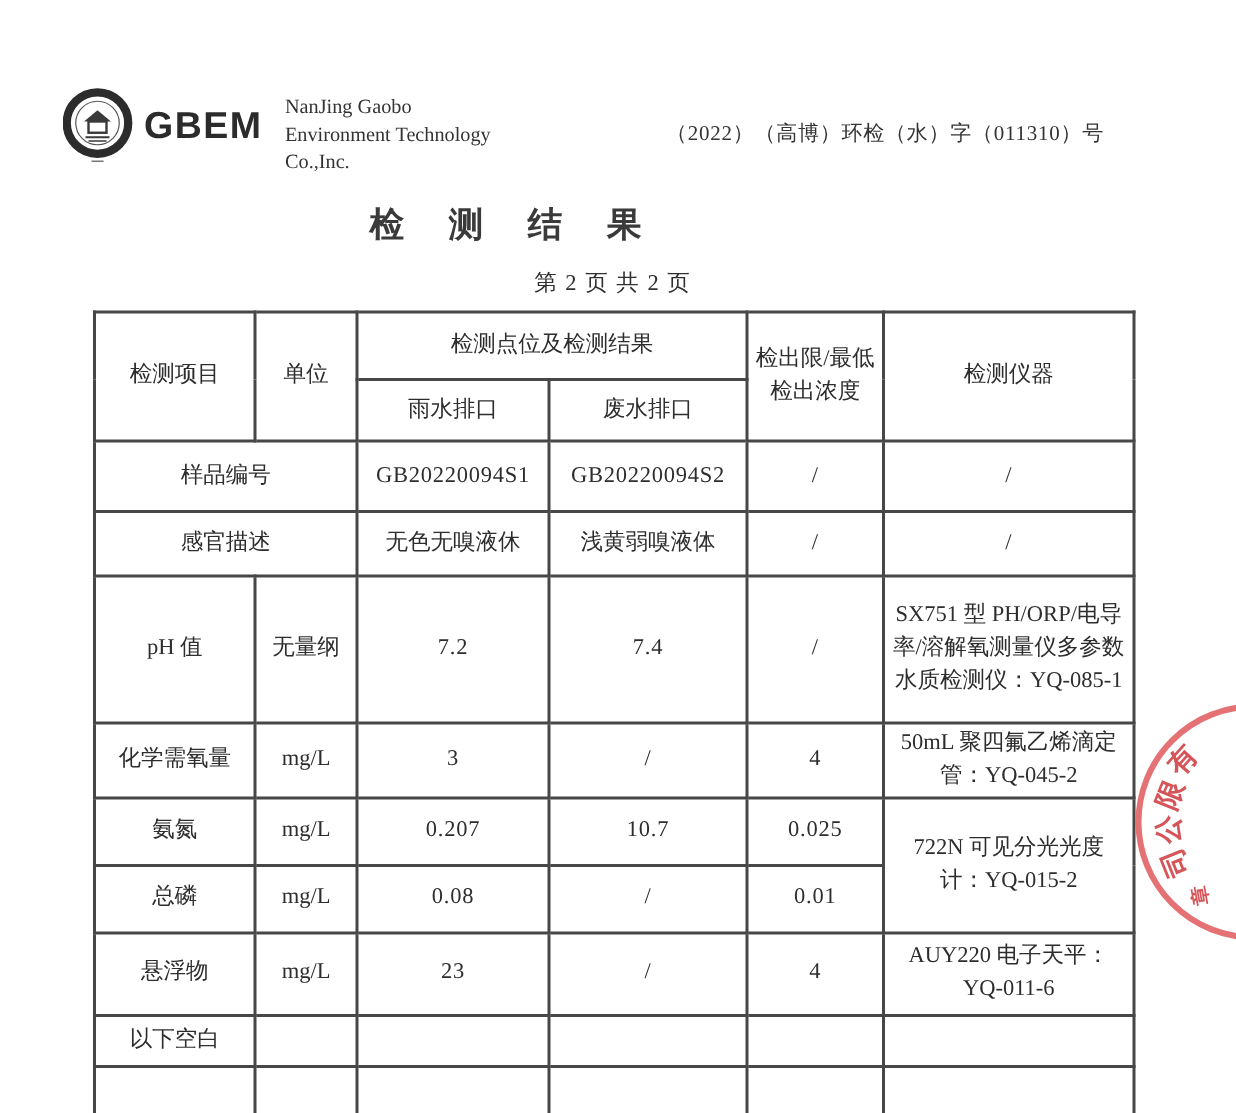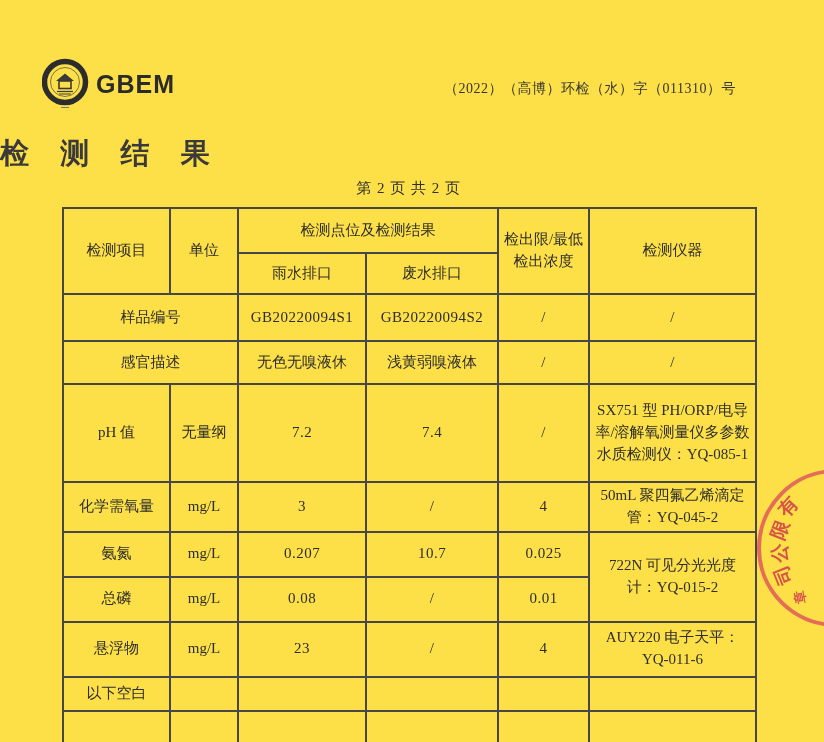--- a/index.html
+++ b/index.html
@@ -1,20 +1,20 @@
 <!DOCTYPE html>
 <html><head>
 <meta charset="utf-8">
 <style>
   * { margin:0; padding:0; box-sizing:border-box; }
   html,body { background:#e8e8e8; }
   .page {
     position:relative;
     width:824px; height:742px;
-    background:#fde047;
+    background:#ffffff;
     overflow:hidden;
     font-family:"Liberation Serif","DejaVu Serif",serif;
     color:#2e2e2e;
     margin:0 auto;
   }
   
   .logo-emblem { position:absolute; left:42px; top:57px; }
   .gbem-wordmark {
     position:absolute; left:96px; top:70px;
     font-family:"Liberation Sans","DejaVu Sans",sans-serif;
@@ -24,21 +24,22 @@
     position:absolute; left:190px; top:62px;
     font-size:13.5px; line-height:1.38; color:#333;
   }
   .doc-number {
     position:absolute; left:444px; top:80px;
     font-size:14px; color:#333; letter-spacing:0.5px;text-align:right;
   }
   
   .report-title {
     position:absolute; top:134px; left:0; width:676px;
-    font-size:29px; font-weight:700; color:#3a3a3a;
+    text-align:center;
+    font-size:23px; font-weight:700; color:#3a3a3a;
     word-spacing:20px; letter-spacing:2px;
   }
   .page-indicator {
     position:absolute; top:179px; left:62px; width:693px;
     text-align:center; font-size:15px; color:#2f2f2f;
     letter-spacing:1px;
   }
   
   table.results {
     position:absolute; top:207px; left:62px;
@@ -82,20 +83,25 @@
   <svg class="logo-emblem" width="48" height="54" viewBox="0 0 48 54">
     <circle cx="23" cy="25" r="20.5" fill="none" stroke="#2c2c2c" stroke-width="5.5"></circle>
     <circle cx="23" cy="25" r="14.5" fill="none" stroke="#555" stroke-width="0.8"></circle>
     <path d="M14 24 L23 16.5 L32 24 Z" fill="#3a3a3a"></path>
     <rect x="17" y="24" width="12" height="7.5" fill="none" stroke="#3a3a3a" stroke-width="1.6"></rect>
     <line x1="15" y1="34.5" x2="31" y2="34.5" stroke="#3a3a3a" stroke-width="1.2"></line>
     <line x1="17" y1="37" x2="29" y2="37" stroke="#3a3a3a" stroke-width="1"></line>
     <line x1="19" y1="50.5" x2="27" y2="50.5" stroke="#777" stroke-width="1"></line>
   </svg>
   <div class="gbem-wordmark">GBEM</div>
+  <div class="company-name">
+    <div>NanJing Gaobo</div>
+    <div>Environment Technology</div>
+    <div>Co.,Inc.</div>
+  </div>
   <div class="doc-number">（2022）（高博）环检（水）字（011310）号</div>
 
   <div class="report-title">检 测 结 果</div>
   <div class="page-indicator">第 2 页 共 2 页</div>
 
   <table class="results">
     <colgroup>
         <col class="c1">
         <col class="c2">
         <col class="c3">

